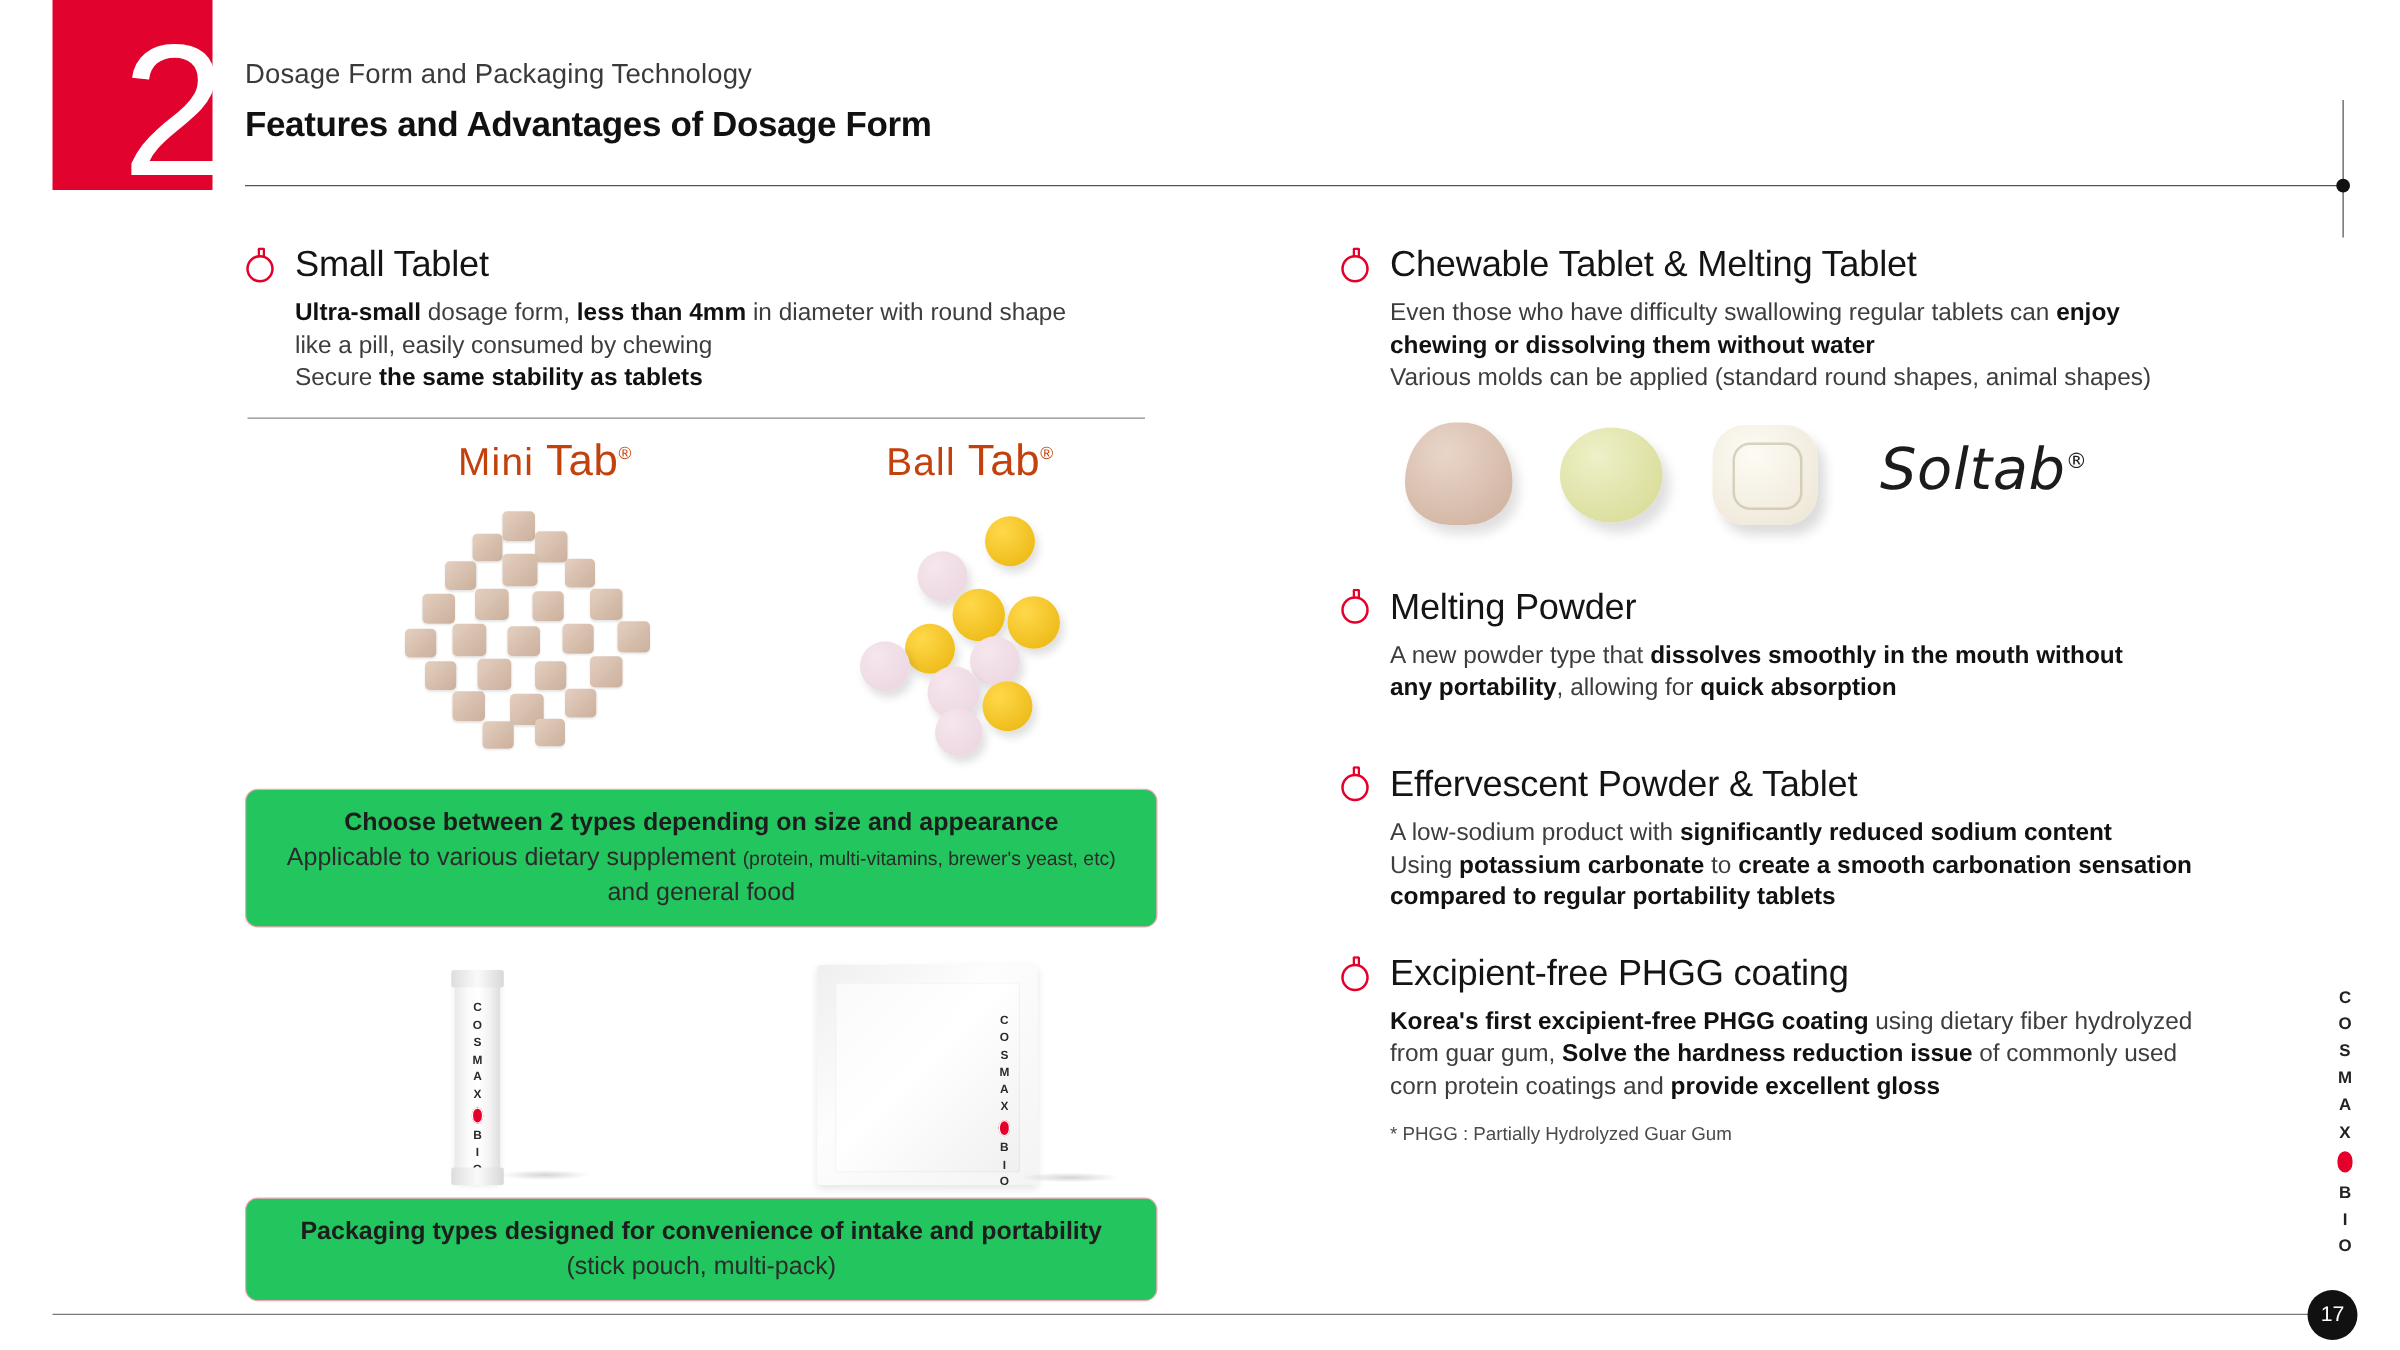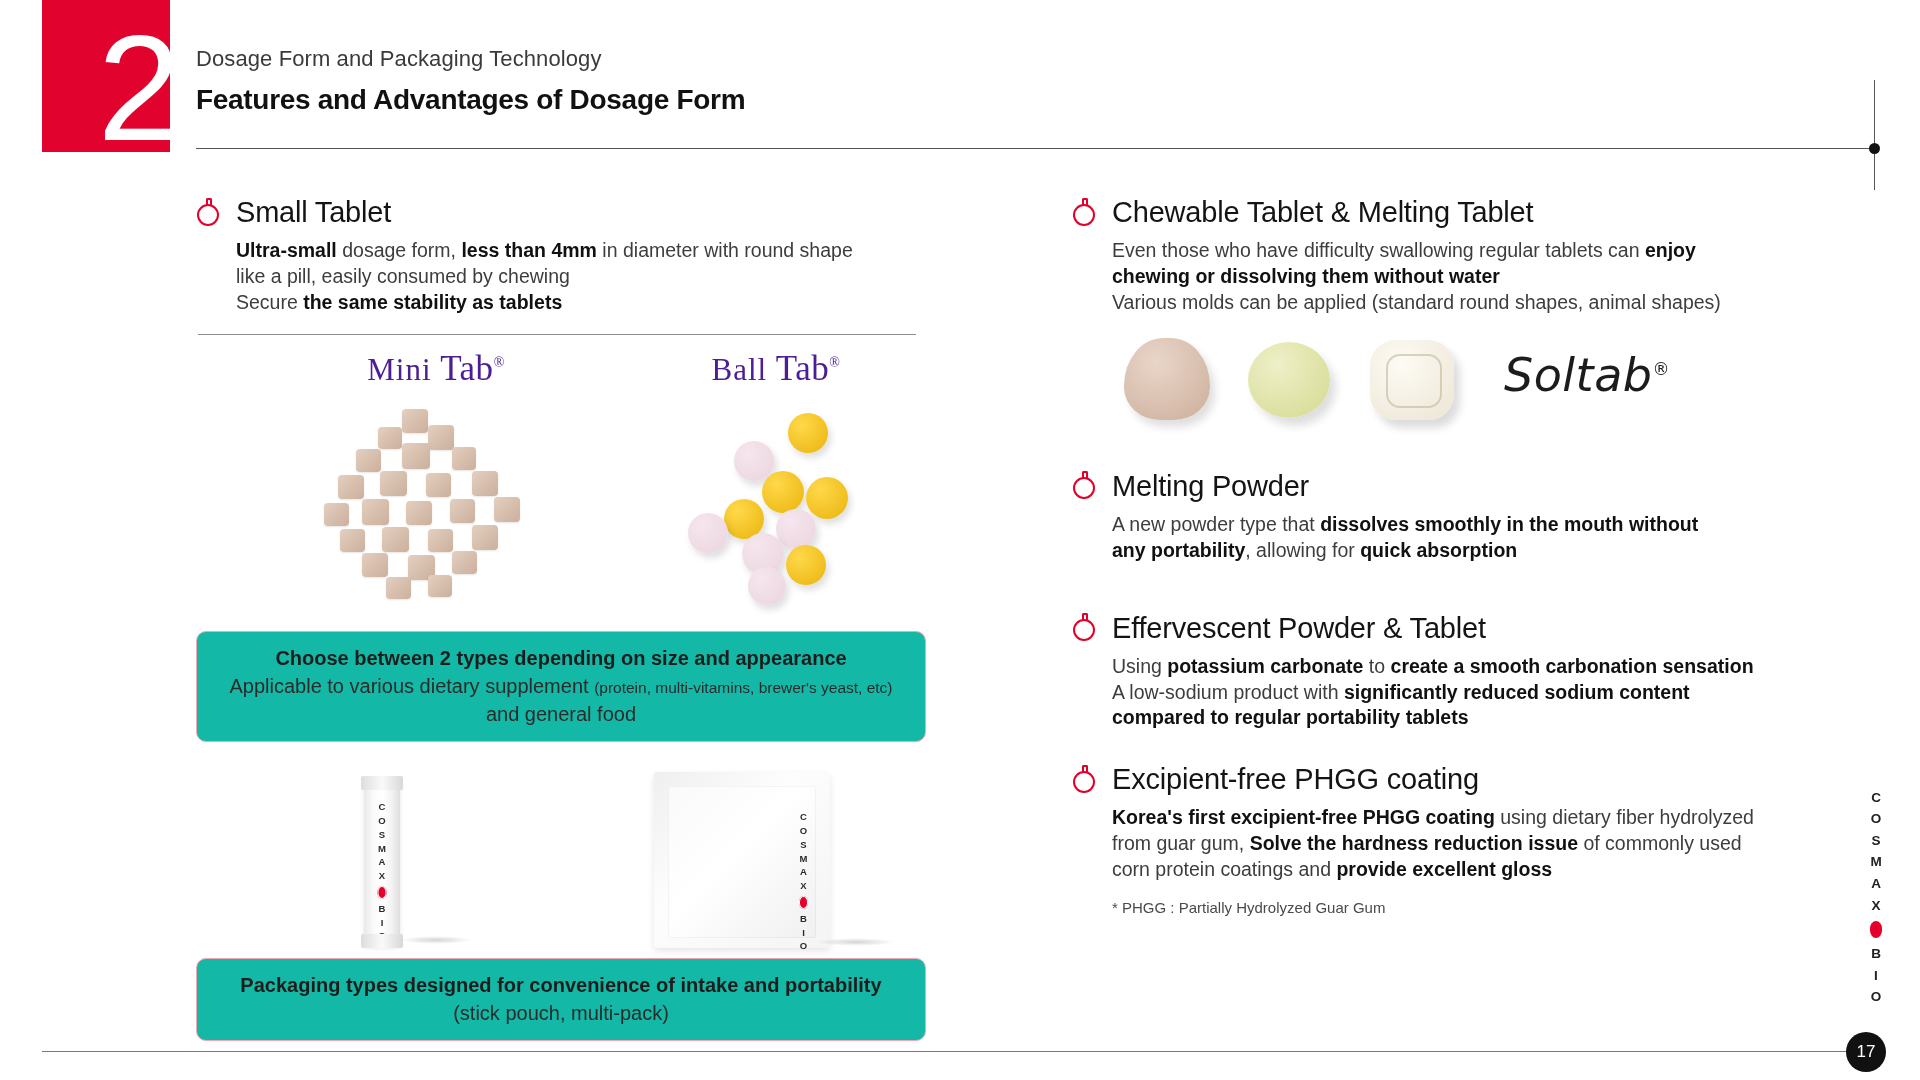--- a/index.html
+++ b/index.html
@@ -52,39 +52,39 @@
   .sec-body .ln{ display:block; white-space:nowrap; }
   .foot-note{ margin-left:40px; margin-top:16px; font-size:15px; color:#4a4a4a; }
 
   
   .thin-rule{ margin-left:2px; margin-top:18px; width:718px; height:1.5px; background:#8c8c8c;}
 
   
   .prod-row{ position:relative; height:276px; margin-top:14px; }
   .prod{ position:absolute; width:300px; text-align:center; }
   .prod.a{ left:90px; } .prod.b{ left:430px; }
-  .brand{ font-size:35px; font-weight:300; letter-spacing:.5px; color:#4c1d95;
-          font-family:Liberation Serif, serif; }
+  .brand{ font-size:35px; font-weight:300; letter-spacing:.5px; color:#c2410c;
+          font-family:Liberation Sans, sans-serif; }
   .brand .lite{ font-weight:300; font-size:31px; letter-spacing:1px; }
   .brand .reg{ font-size:14px; vertical-align:super; }
 
   
   .pile{ position:relative; width:240px; height:190px; margin:16px auto 0; }
   .pile i{ position:absolute; display:block; border-radius:4px;
            background:linear-gradient(135deg,#e4cfc0,#cbb09c); box-shadow:0 1px 2px rgba(0,0,0,.1);}
   
   .balls{ position:relative; width:220px; height:190px; margin:16px auto 0; }
   .balls i{ position:absolute; display:block; border-radius:50%;
             box-shadow:3px 5px 7px rgba(0,0,0,.13); }
   .balls i.y{ background:radial-gradient(circle at 34% 30%,#ffd84a,#e9b40c); }
   .balls i.p{ background:radial-gradient(circle at 34% 30%,#f6e6ee,#ead4de); }
 
   
   .callout{
-    border:1.4px solid #F0A6B4; border-radius:10px; background:#14b8a6;
+    border:1.4px solid #F0A6B4; border-radius:10px; background:#22c55e;
     padding:13px 18px; text-align:center; color:#1d1d1d;
   }
   .callout .l1{ font-size:20px; font-weight:700; line-height:1.35; }
   .callout .l2{ font-size:20px; font-weight:400; line-height:1.4; color:#2b2b2b;}
   .callout .small{ font-size:15.5px; }
 
   
   .pack-row{ position:relative; height:190px; margin-top:26px; }
   .stick{
     position:absolute; left:168px; top:10px; width:36px; height:168px;
@@ -335,22 +335,22 @@
 
     <div class="sec" style="margin-top:48px;">
       <div class="sec-head">
         <span class="bullet-icon">
           <span class="stem"></span>
             <span class="ring"></span>
         </span>
         <span class="sec-title">Effervescent Powder &amp; Tablet</span>
       </div>
       <div class="sec-body">
+          <span class="ln"><span>A low-sodium product with </span><b>significantly reduced sodium content</b></span>
           <span class="ln"><span>Using </span><b>potassium carbonate</b><span> to </span><b>create a smooth carbonation sensation</b></span>
-          <span class="ln"><span>A low-sodium product with </span><b>significantly reduced sodium content</b></span>
           <span class="ln"><b>compared to regular portability tablets</b></span>
         </div>
     </div>
 
     <div class="sec" style="margin-top:32px;">
       <div class="sec-head">
         <span class="bullet-icon">
           <span class="stem"></span>
             <span class="ring"></span>
         </span>

